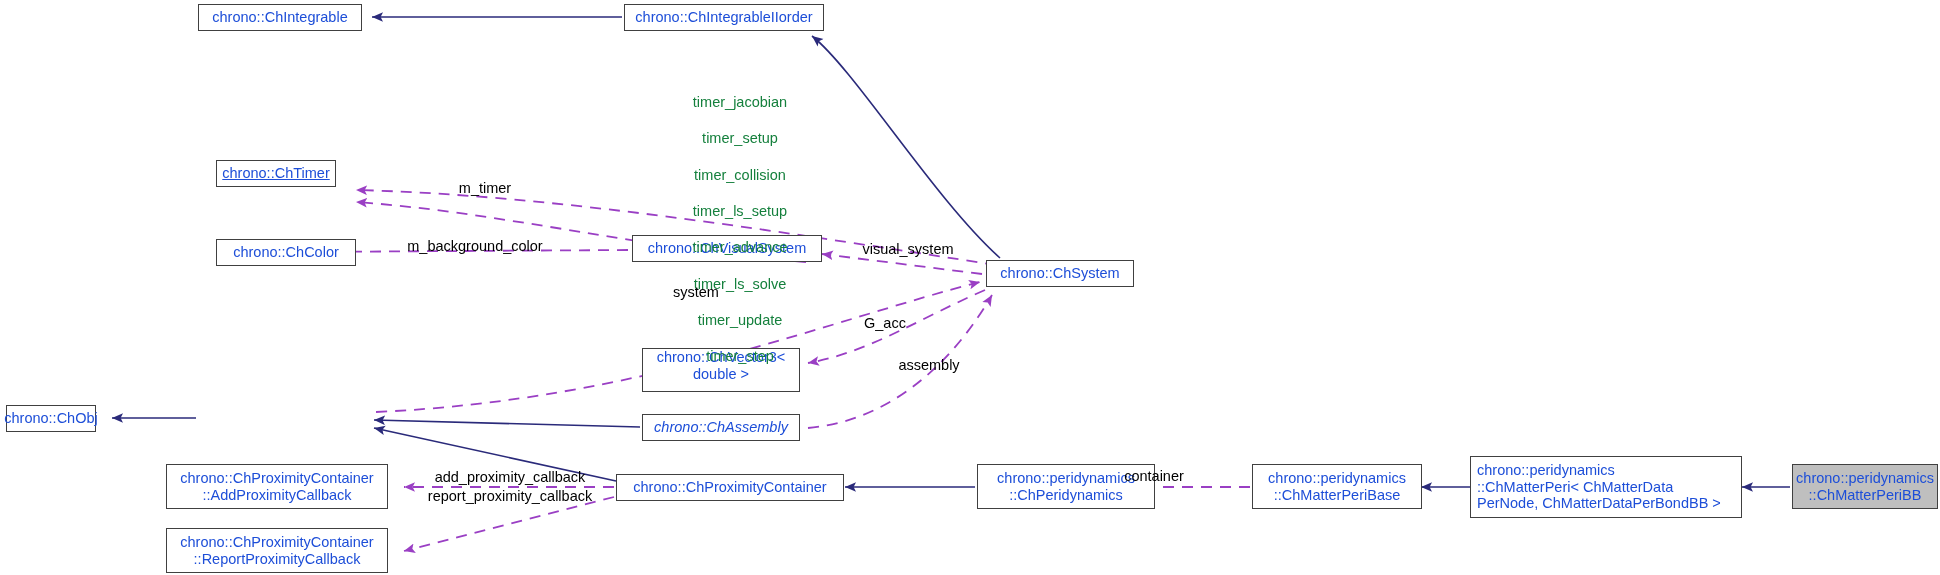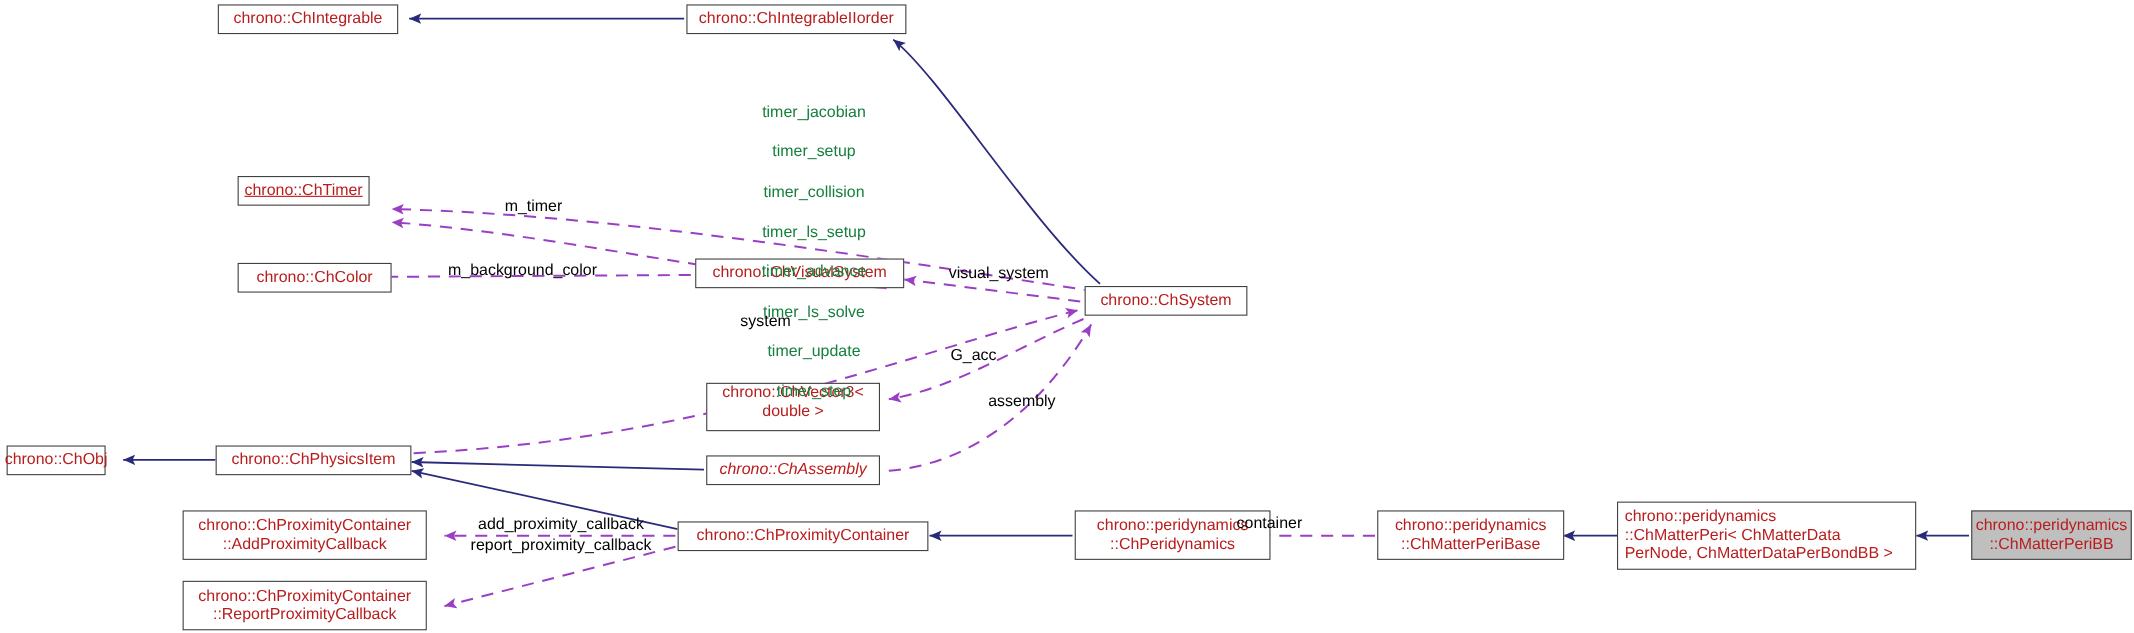--- a/index.html
+++ b/index.html
@@ -19,21 +19,21 @@
     position: absolute;
     left: 0; top: 0;
     width: 1940px; height: 575px;
     pointer-events: none;
   }
   .node {
     position: absolute;
     box-sizing: border-box;
     border: 1px solid #404040;
     background: #ffffff;
-    color: #b91c1c;
+    color: #1d4ed8;
     font-size: 14.5px;
     line-height: 16.5px;
     display: flex;
     align-items: center;
     justify-content: center;
     text-align: center;
     white-space: pre;
     z-index: 3;
   }
   .node.highlight {
@@ -143,23 +143,20 @@
 
   <div class="node" style="left:642px; top:348px; width:158px; height:44px; flex-direction:column; justify-content:flex-start;">
     <span>chrono::ChVector3&lt;</span>
     <span>double &gt;</span>
   </div>
 
   <div class="node" style="left:6px; top:405px; width:90px; height:27px;">
     <span>chrono::ChObj</span>
   </div>
 
-  <div class="node" style="left:196px; top:405px; width:178px; height:27px;">
-    <span>chrono::ChPhysicsItem</span>
-  </div>
 
   <div class="node" style="left:642px; top:414px; width:158px; height:27px;font-style:italic;">
     <span>chrono::ChAssembly</span>
   </div>
 
   <div class="node" style="left:166px; top:464px; width:222px; height:45px; flex-direction:column; justify-content:center;">
     <span>chrono::ChProximityContainer</span>
     <span>::AddProximityCallback</span>
   </div>
 

